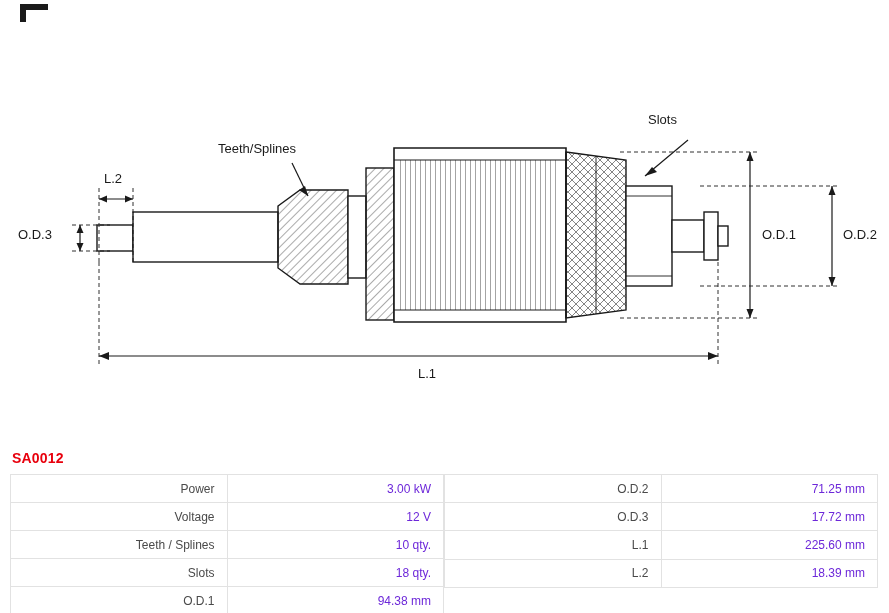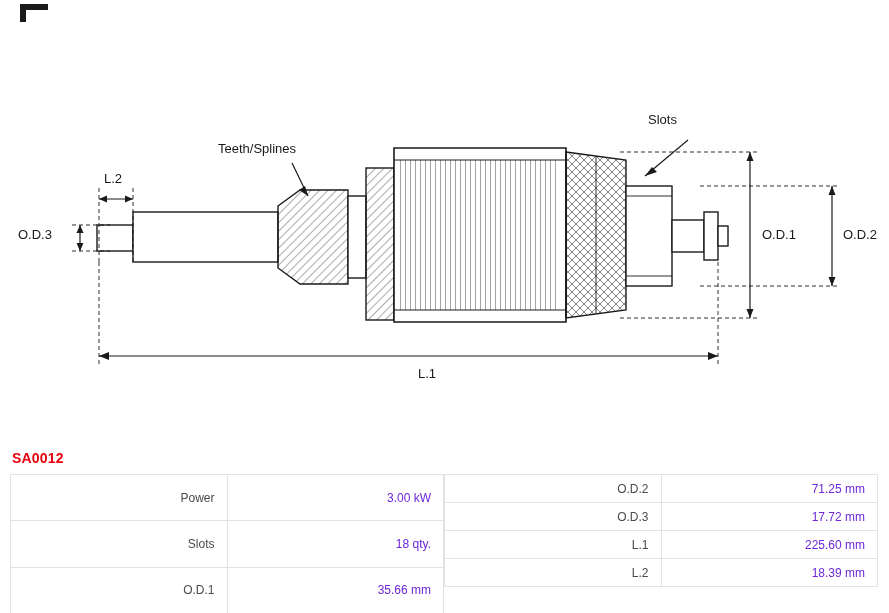--- a/index.html
+++ b/index.html
@@ -205,26 +205,34 @@
   <div class="part-code">SA0012</div>
 
   <div class="specs">
     <table class="spec-table">
       <tbody>
         <tr>
           <td class="k">Power</td>
           <td class="v">3.00 kW</td>
         </tr>
         <tr>
+          <td class="k">Voltage</td>
+          <td class="v">12 V</td>
+        </tr>
+        <tr>
+          <td class="k">Teeth / Splines</td>
+          <td class="v">10 qty.</td>
+        </tr>
+        <tr>
           <td class="k">Slots</td>
           <td class="v">18 qty.</td>
         </tr>
         <tr>
           <td class="k">O.D.1</td>
-          <td class="v">35.66 mm</td>
+          <td class="v">94.38 mm</td>
         </tr>
       </tbody>
     </table>
 
     <table class="spec-table">
       <tbody>
         <tr>
           <td class="k">O.D.2</td>
           <td class="v">71.25 mm</td>
         </tr>

